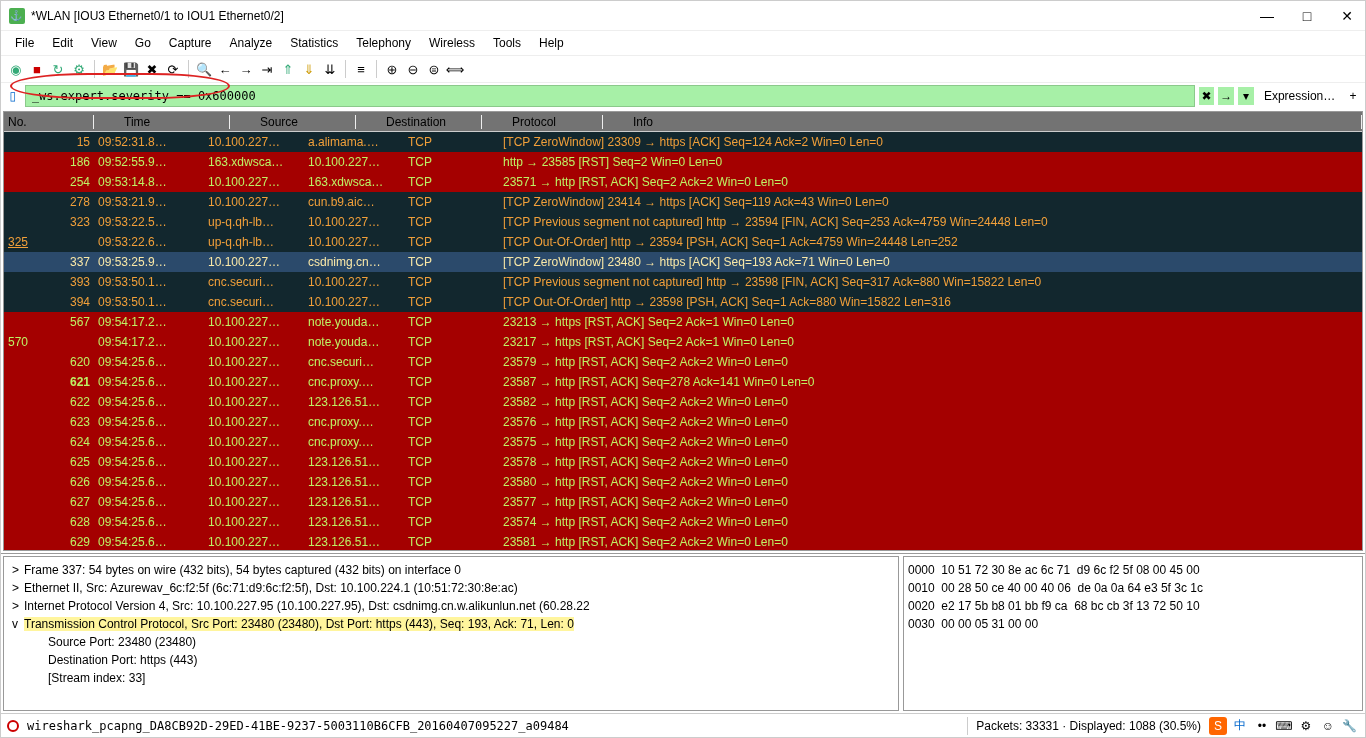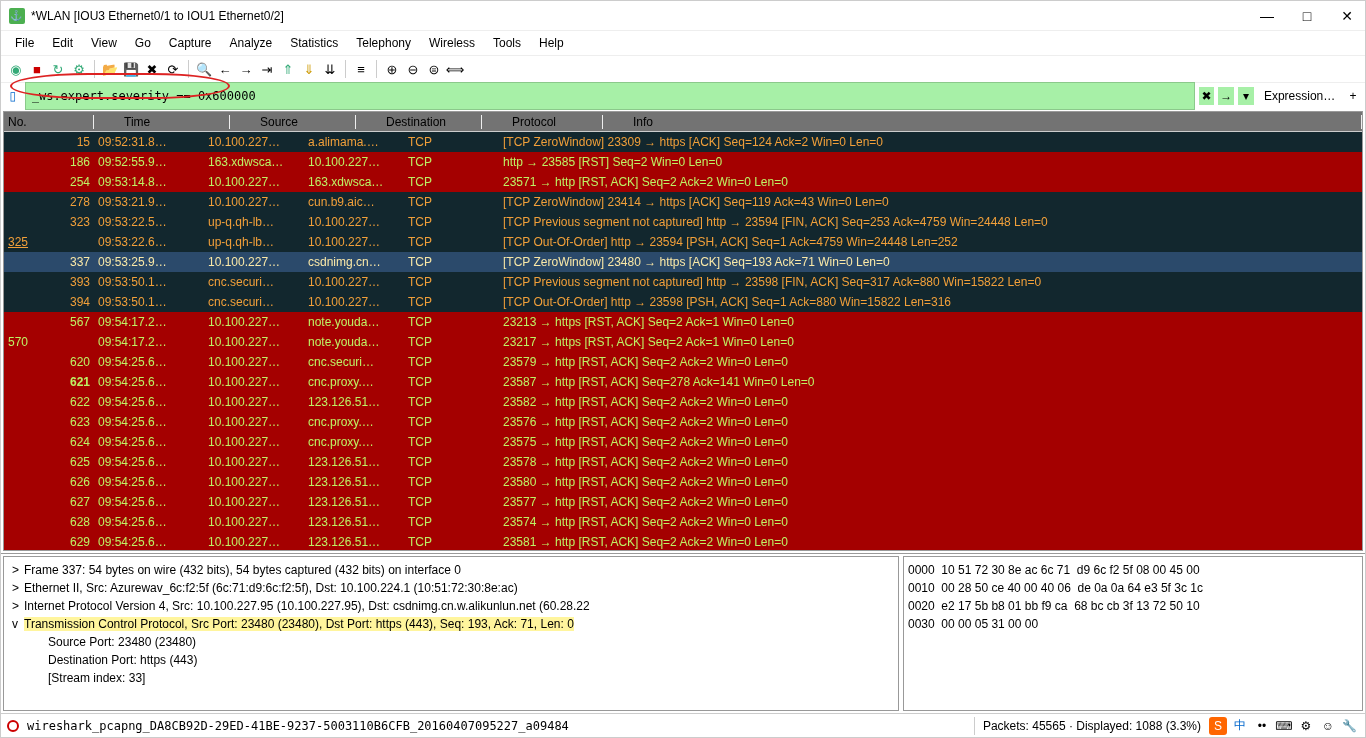--- a/index.html
+++ b/index.html
@@ -10,21 +10,21 @@
 .titlebar-text { flex: 1; font-size: 12px; }
 .win-controls { display: flex; gap: 20px; }
 .win-btn { width: 20px; text-align: center; cursor: pointer; font-size: 14px; }
 .menubar { height: 24px; display: flex; align-items: center; padding: 0 6px; gap: 2px; }
 .menu-item { padding: 2px 8px; cursor: pointer; }
 .toolbar { height: 28px; display: flex; align-items: center; padding: 0 6px; gap: 3px; border-top: 1px solid #eee; border-bottom: 1px solid #eee; }
 .tb-btn { width: 18px; height: 18px; display: inline-flex; align-items: center; justify-content: center; cursor: pointer; font-size: 13px; }
 .tb-sep { width: 1px; height: 18px; background: #ccc; margin: 0 3px; }
 .filter-row { height: 26px; display: flex; align-items: center; padding: 2px 4px; gap: 4px; }
 .filter-icon { width: 18px; height: 18px; display:inline-flex;align-items:center;justify-content:center; }
-.filter-input { flex: 0 0 1170px; height: 28px; background: #a7f0a7; border: 1px solid #8bc98b; padding: 4px 6px; font-family: monospace; font-size: 12px; position: relative; }
+.filter-input { flex: 0 0 1170px; height: 22px; background: #a7f0a7; border: 1px solid #8bc98b; padding: 4px 6px; font-family: monospace; font-size: 12px; position: relative; }
 .filter-annot { position: absolute; border: 2px solid #d22; border-radius: 50%/70%; width: 220px; height: 26px; left: 10px; top: 73px; pointer-events:none; }
 .filter-ctrl { width: 18px; height: 18px; background: #a7f0a7; display:inline-flex;align-items:center;justify-content:center; cursor:pointer; }
 .expr-btn { padding: 2px 6px; cursor: pointer; }
 .plus-btn { width: 18px; text-align:center; cursor:pointer; }
 .packet-list { flex: 1; overflow: hidden; display: flex; flex-direction: column; border: 1px solid #999; margin: 2px; }
 .pl-header { display: flex; background: #737373; border-bottom: 1px solid #ccc; height: 20px; align-items: center; font-family: monospace; font-size: 12px; gap: 26px; }
 .pl-header > div { padding: 0 4px; border-right: 1px solid #eee; }
 .col-no { width: 90px; text-align: left; }
 .col-time { width: 110px; }
 .col-src { width: 100px; }
@@ -307,21 +307,21 @@
         <div class="tree-line" style="padding-left: 28px;"><span class="tree-exp"></span><span>Destination Port: https (443)</span></div>
         <div class="tree-line" style="padding-left: 28px;"><span class="tree-exp"></span><span>[Stream index: 33]</span></div>
       </div>
     <div class="hex-pane" id="hexpane"><div>0000  10 51 72 30 8e ac 6c 71  d9 6c f2 5f 08 00 45 00</div><div>0010  00 28 50 ce 40 00 40 06  de 0a 0a 64 e3 5f 3c 1c</div><div>0020  e2 17 5b b8 01 bb f9 ca  68 bc cb 3f 13 72 50 10</div><div>0030  00 00 05 31 00 00</div></div>
   </div>
 
   <div class="statusbar">
     <span class="status-dot"></span>
     <span class="status-text">wireshark_pcapng_DA8CB92D-29ED-41BE-9237-5003110B6CFB_20160407095227_a09484</span>
     <span class="status-sep"></span>
-    <span>Packets: 45565 · Displayed: 1088 (3.3%)</span>
+    <span>Packets: 33331 · Displayed: 1088 (30.5%)</span>
     <div class="tray">
       <span class="tray-ico" style="background:#f60;color:#fff;border-radius:3px">S</span>
       <span class="tray-ico" style="color:#06c">中</span>
       <span class="tray-ico">••</span>
       <span class="tray-ico">⌨</span>
       <span class="tray-ico">⚙</span>
       <span class="tray-ico">☺</span>
       <span class="tray-ico">🔧</span>
     </div>
   </div>

